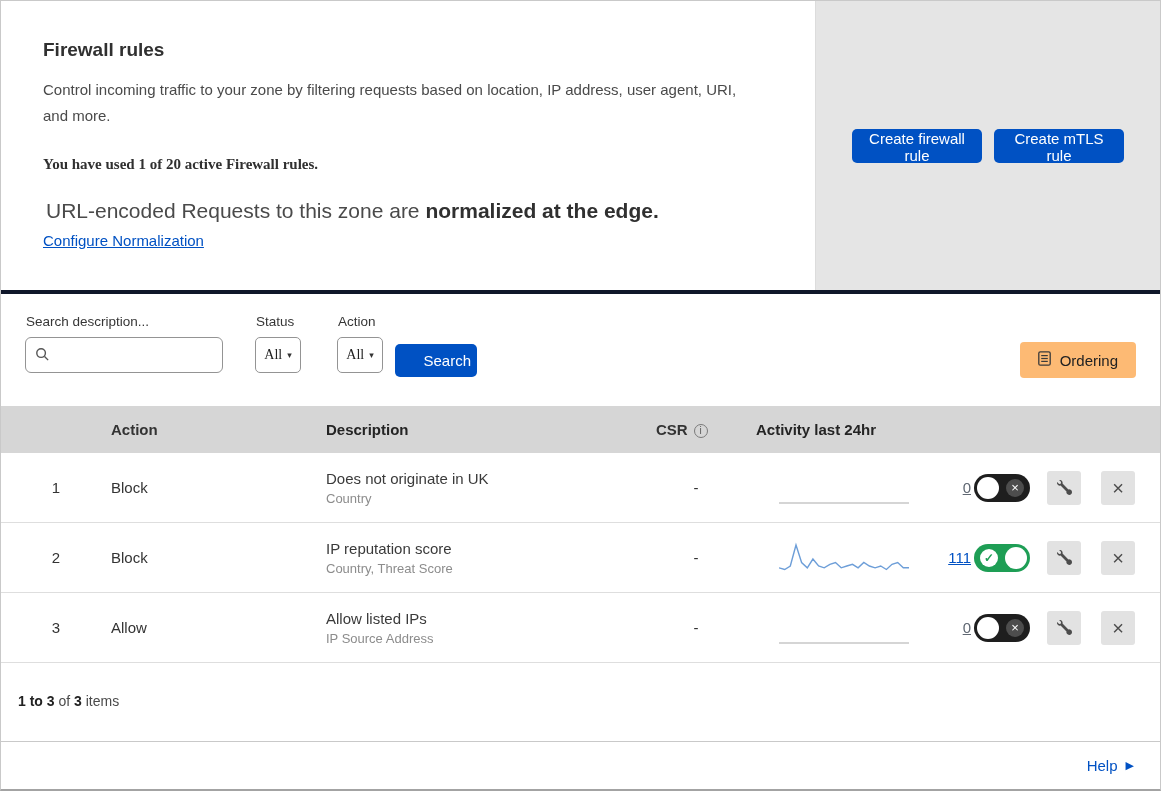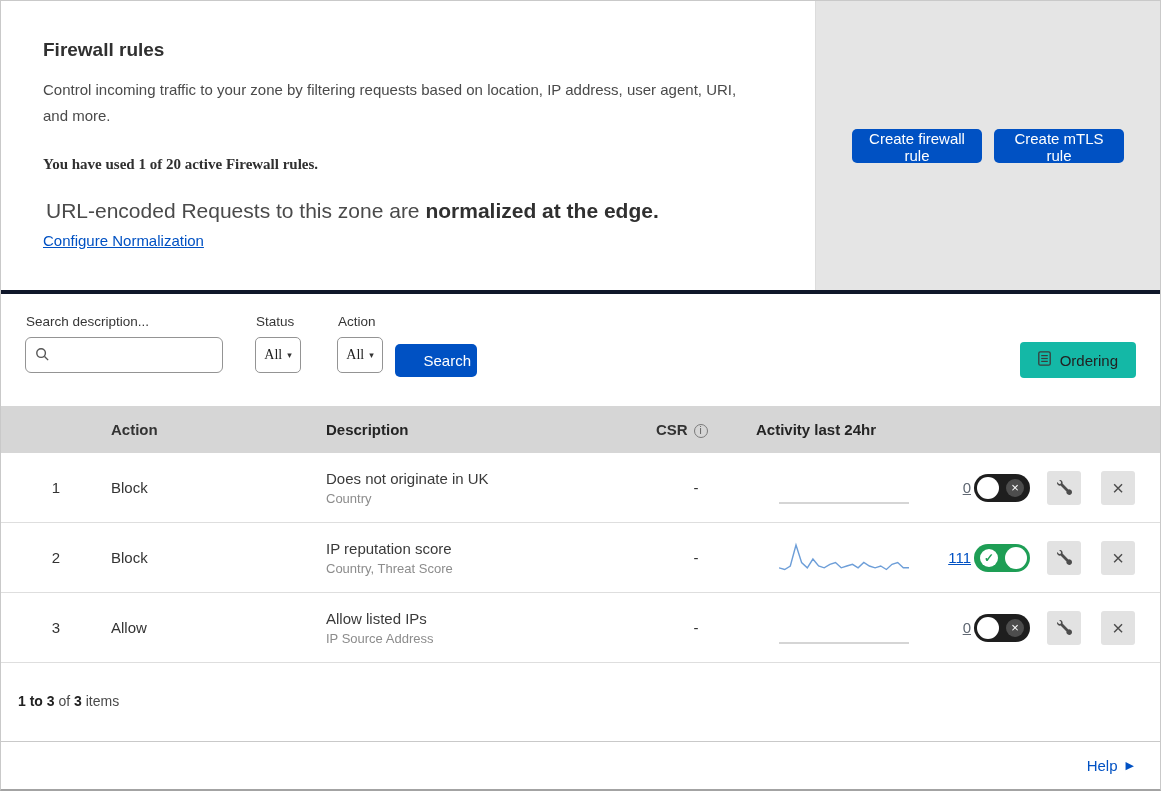--- a/index.html
+++ b/index.html
@@ -48,21 +48,21 @@
     font-size:14px; color:#222; cursor:pointer;font-family:Liberation Serif, serif;
   }
   .caret { font-size:9px; color:#333; }
   .status-group { margin-left:32px; }
   .action-group { margin-left:36px; }
   .btn-search {
     margin:36px 0 0 12px; height:33px; width:82px; background:#0051c3; color:#fff;
     border:none; border-radius:5px; font-size:15px; font-family:inherit; cursor:pointer;text-align:right;
   }
   .btn-ordering {
-    margin:34px 0 0 auto; height:36px; background:#14b8a6; color:#222; border:none; border-radius:4px;
+    margin:34px 0 0 auto; height:36px; background:#fdba74; color:#222; border:none; border-radius:4px;
     padding:0 18px; font-size:15px; font-family:inherit; display:flex; align-items:center; gap:9px; cursor:pointer;
   }
 
   
   .thead {
     height:47px; flex-shrink:0; background:#d6d6d6; display:flex; align-items:center;
     font-size:15px; font-weight:bold; color:#242424;
   }
   .trow { height:70px; flex-shrink:0; display:flex; align-items:center; border-bottom:1px solid #dedede; background:#fff; }
   .c-num { width:110px; text-align:center; font-size:15px; color:#333; }

